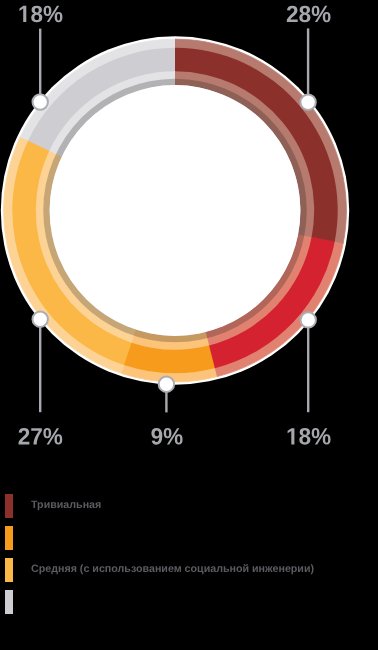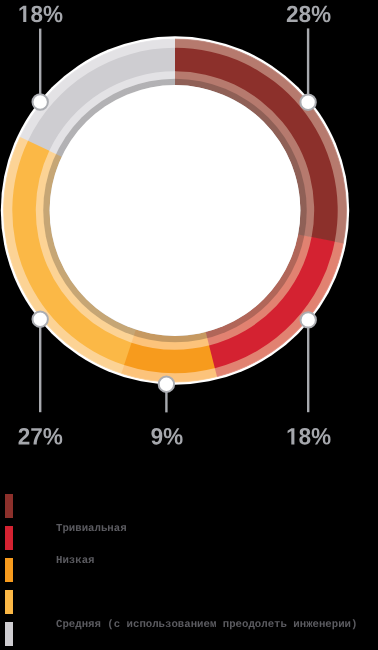--- a/index.html
+++ b/index.html
@@ -2,21 +2,21 @@
 <html><head>
 <meta charset="utf-8">
 <style>
   html,body{margin:0;padding:0;-webkit-font-smoothing:antialiased;text-rendering:geometricPrecision;}
   body{width:378px;height:650px;background:#000;overflow:hidden;
        font-family:"Liberation Sans","DejaVu Sans",sans-serif;}
   #chart-area{position:absolute;left:0;top:0;width:378px;height:460px;}
   #legend{position:absolute;left:0;top:490px;width:378px;}
   .legend-row{position:relative;height:32px;}
   .legend-swatch{position:absolute;left:5px;top:4px;width:8px;height:24px;}
-  .legend-label{position:absolute;left:56px;top:9px;font-family:Liberation Mono, monospace;font-size:10.7px;font-weight:bold;color:#5b5b60;white-space:nowrap;margin-top:24px;}
+  .legend-label{position:absolute;left:31px;top:9px;font-family:Liberation Sans, sans-serif;font-size:10.7px;font-weight:bold;color:#5b5b60;white-space:nowrap;}
 </style>
 </head>
 <body>
 
 <div id="chart-area">
   <svg id="donut-svg" width="378" height="460" viewBox="0 0 378 460">
       <circle cx="175" cy="210.5" r="174.2" fill="#ffffff"></circle>
       <path d="M 19.37 137.27 A 172 172 0 0 1 175.66 38.50 L 175.48 85.10 A 125.4 125.4 0 0 0 61.53 157.11 Z" fill="#e3e2e5"></path>
       <path d="M 121.85 374.08 A 172 172 0 0 1 19.65 136.67 L 61.74 156.67 A 125.4 125.4 0 0 0 136.25 329.76 Z" fill="#fcd395"></path>
       <path d="M 217.77 377.10 A 172 172 0 0 1 121.22 373.88 L 135.79 329.61 A 125.4 125.4 0 0 0 206.19 331.96 Z" fill="#fcc37b"></path>
@@ -90,26 +90,22 @@
       </g>
     </svg>
 </div>
 
 <div id="legend">
     <div class="legend-row">
       <div class="legend-swatch" style="background: rgb(140, 48, 43);"></div>
       <div class="legend-label">Тривиальная</div>
     </div>
     <div class="legend-row">
-      <div class="legend-swatch" style="background: rgb(212, 34, 49);"></div>
-      <div class="legend-label">Низкая</div>
-    </div>
-    <div class="legend-row">
       <div class="legend-swatch" style="background: rgb(247, 155, 29);"></div>
     </div>
     <div class="legend-row">
       <div class="legend-swatch" style="background: rgb(251, 184, 70);"></div>
-      <div class="legend-label">Средняя (с использованием преодолеть инженерии)</div>
+      <div class="legend-label">Средняя (с использованием социальной инженерии)</div>
     </div>
     <div class="legend-row">
       <div class="legend-swatch" style="background: rgb(206, 205, 209);"></div>
     </div>
   </div>
 
 </body></html>

